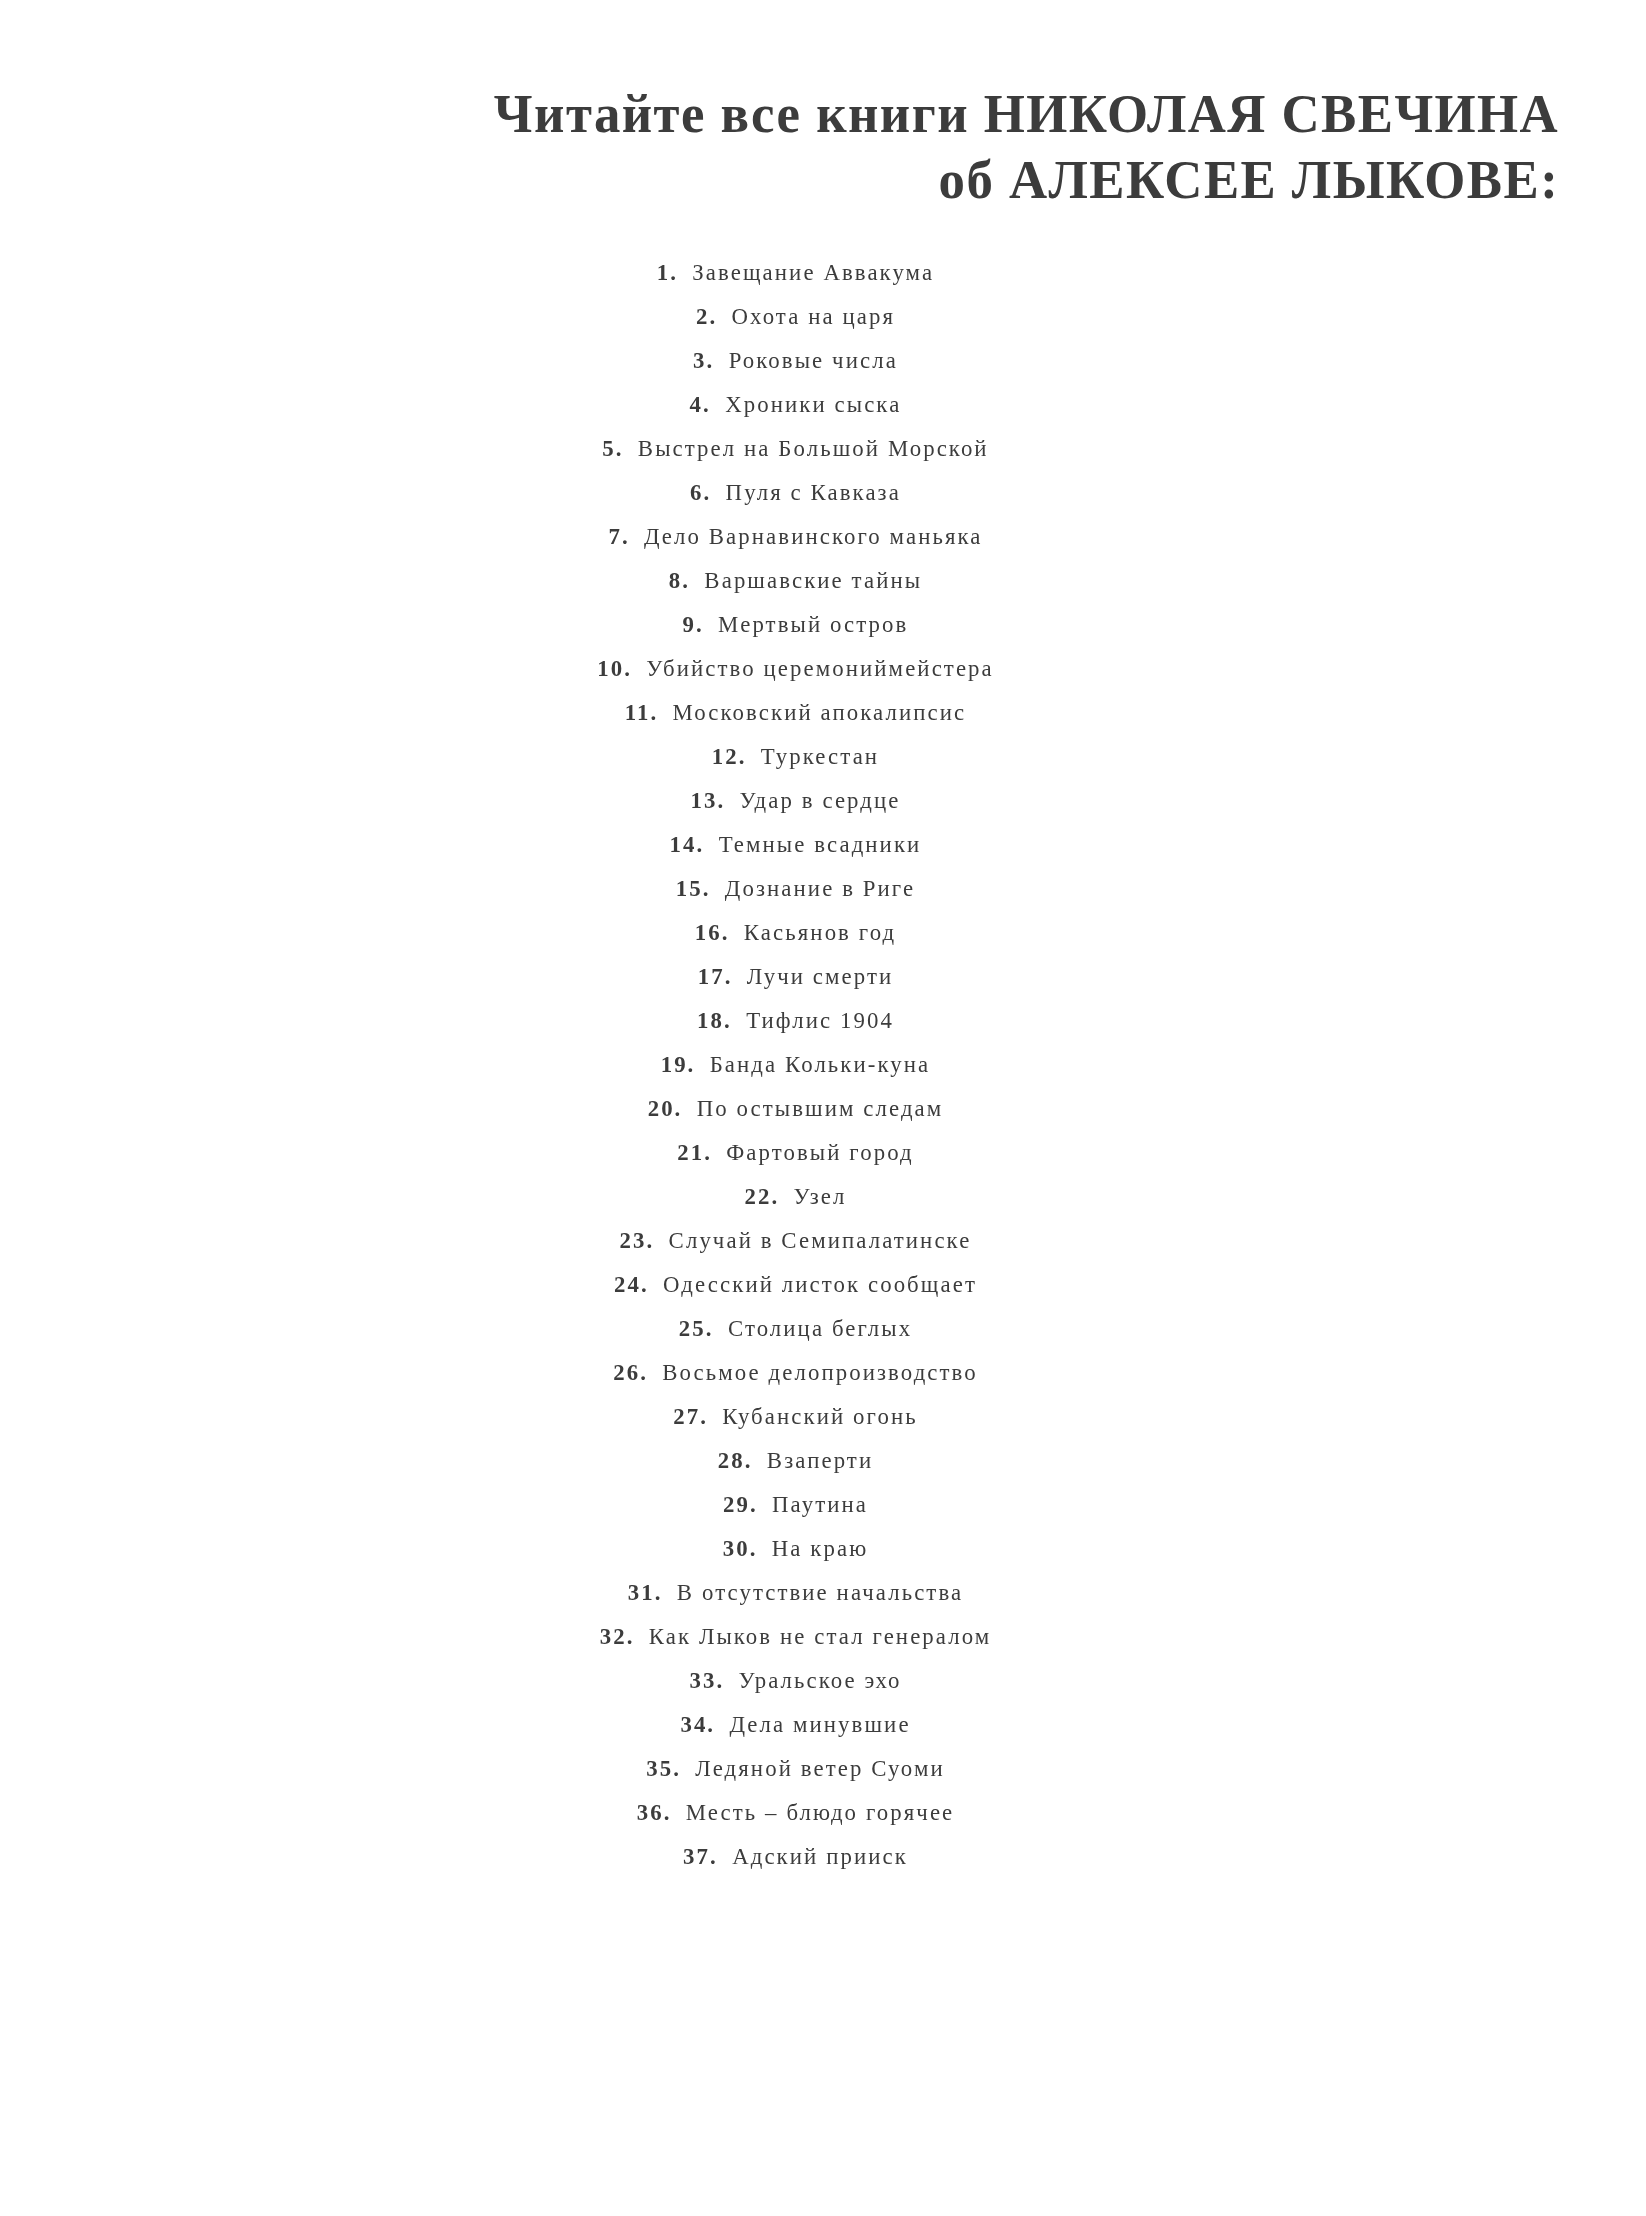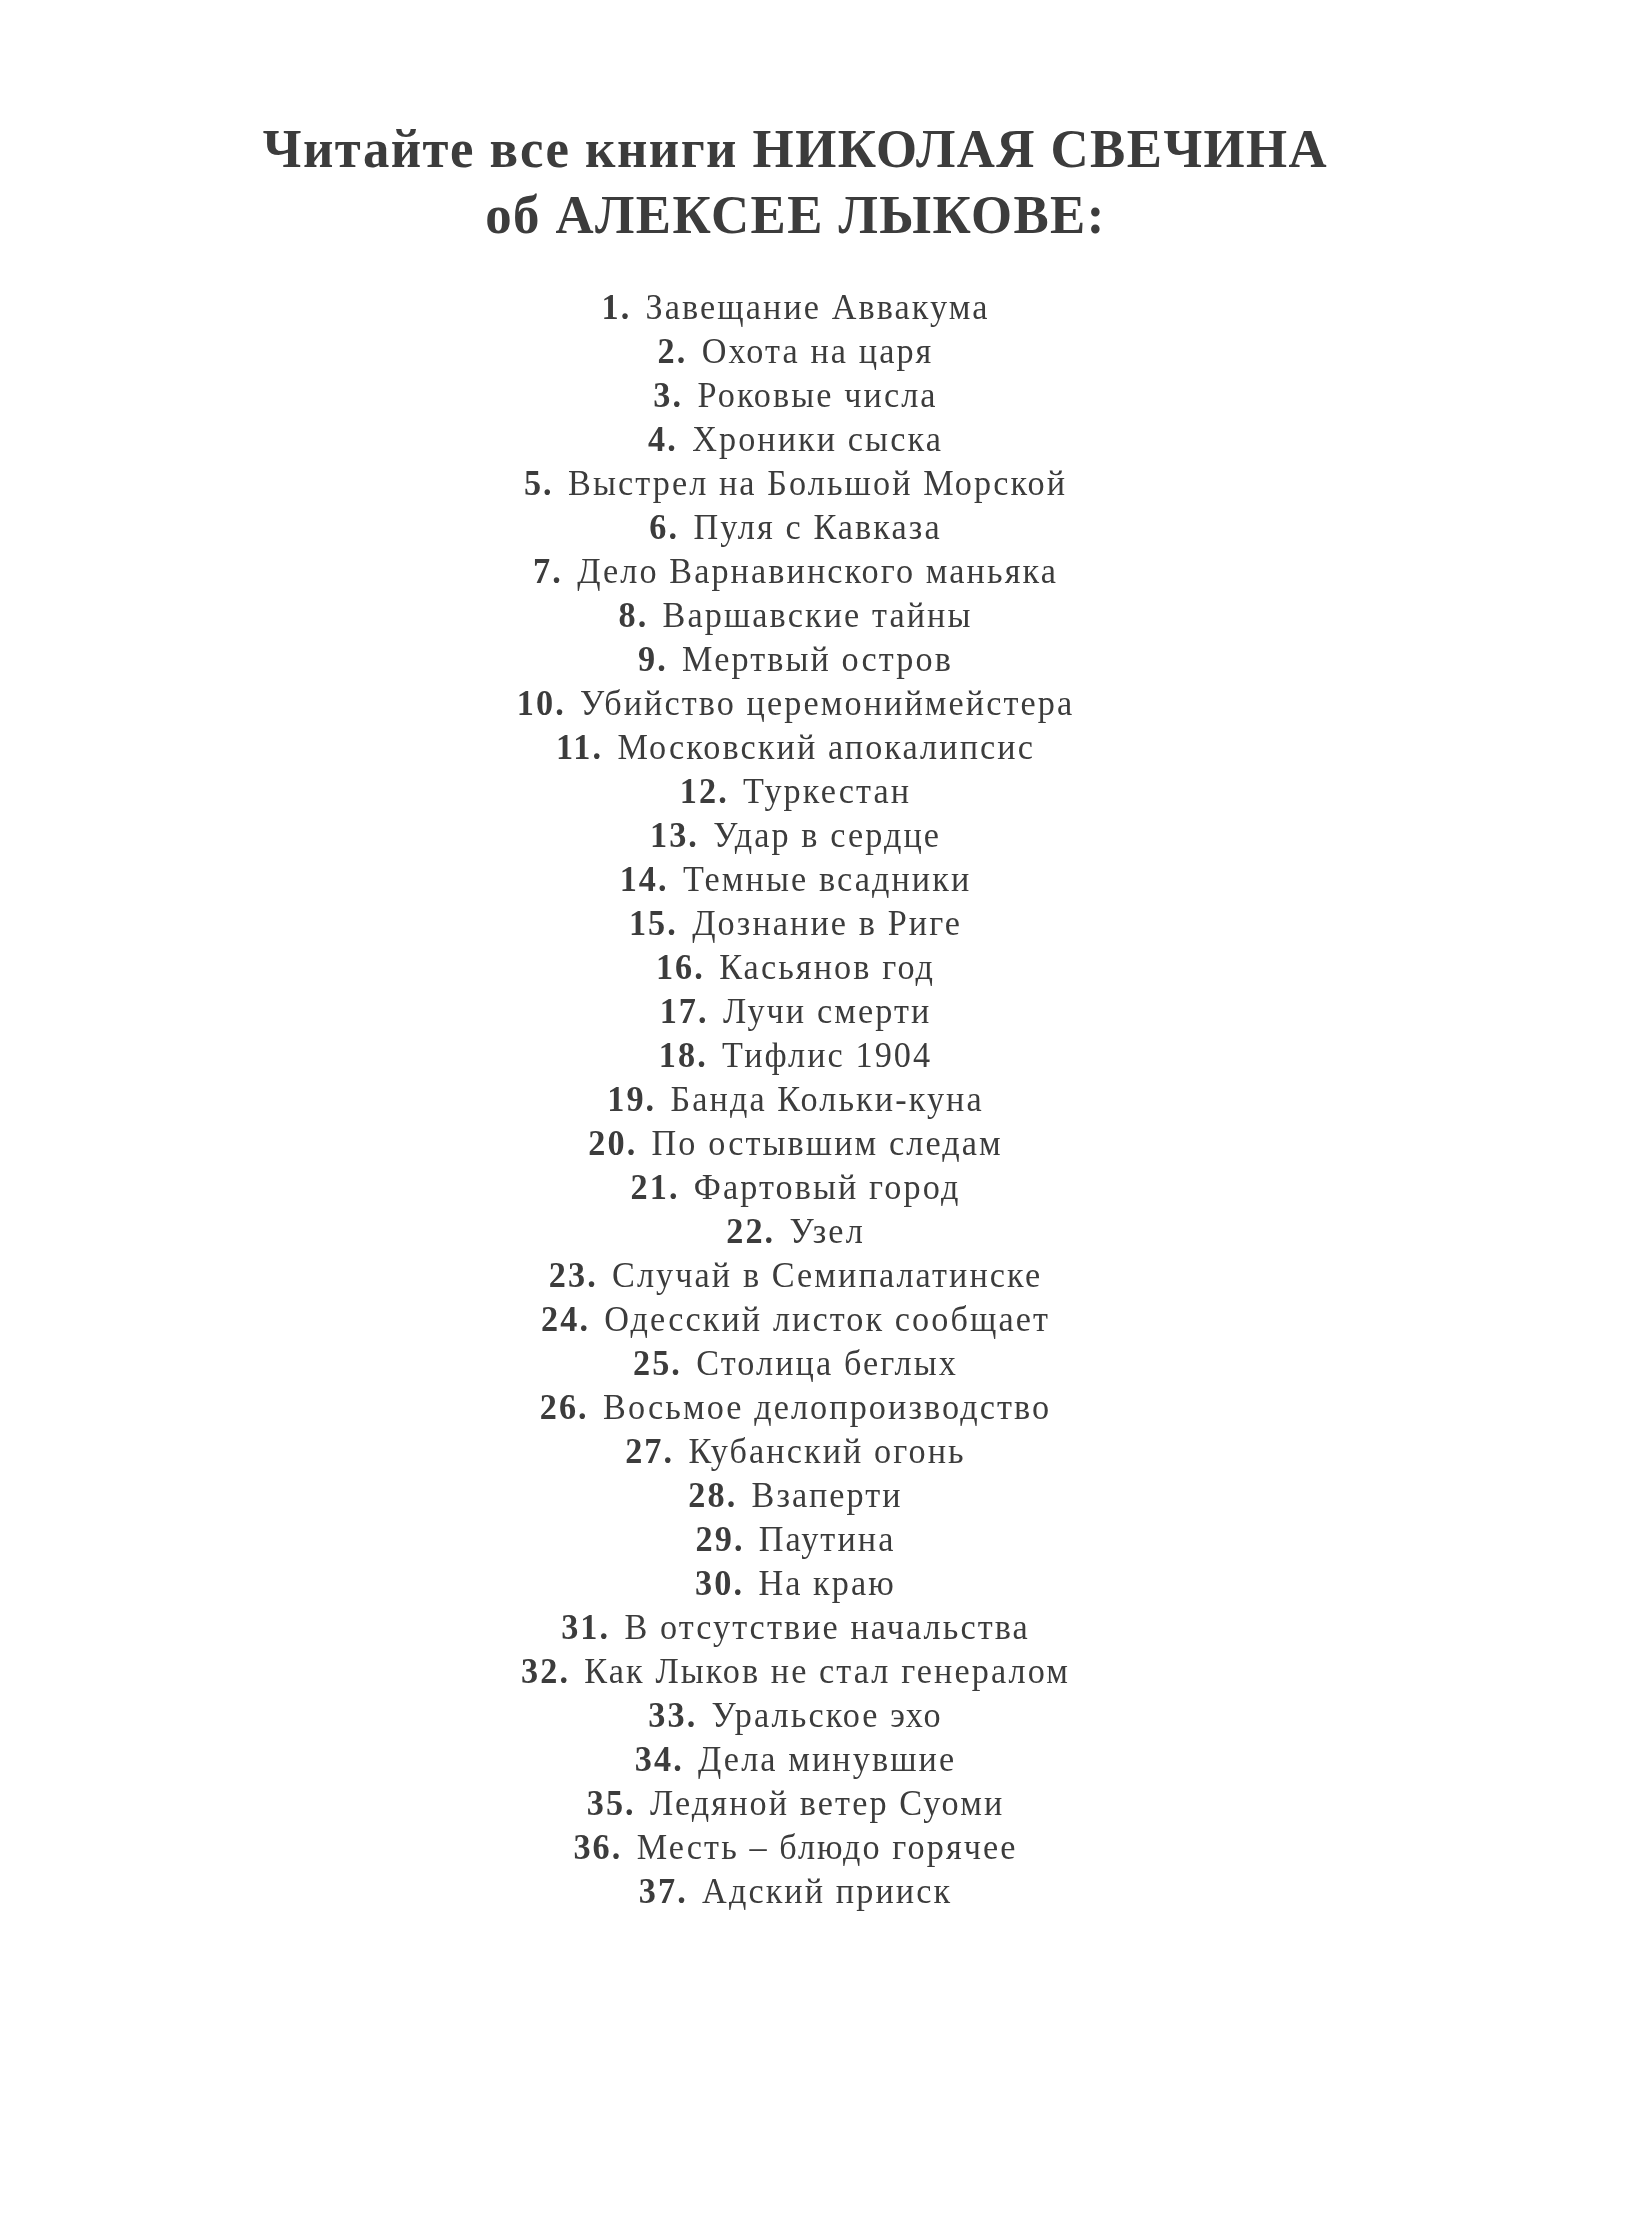--- a/index.html
+++ b/index.html
@@ -22,36 +22,37 @@
   
   .content {
     position: absolute;
     top: 0;
     left: 0;
     width: 1591px; 
     text-align: center;
     color: #3c3c3c;
   }
   .title {
-    margin-top: 116px;
+    margin-top: 81px;
     font-size: 55px;
     line-height: 66px;
     font-weight: bold;
     letter-spacing: 1.5px;
+    text-align: right;
   }
   .title .title-line {
     display: block;
     transform: scaleX(0.96);
     transform-origin: center;
   }
   .book-list {
     list-style: none;
     margin: 28px 0 0 0;
     padding: 0;
-    font-size: 36px;
+    font-size: 24px;
     letter-spacing: 2.2px;
   }
   .book-list .item {
     height: 44px;
     line-height: 44px;
     white-space: nowrap;
     transform: scaleX(0.95);
     transform-origin: center;
   }
   .book-list .num {

